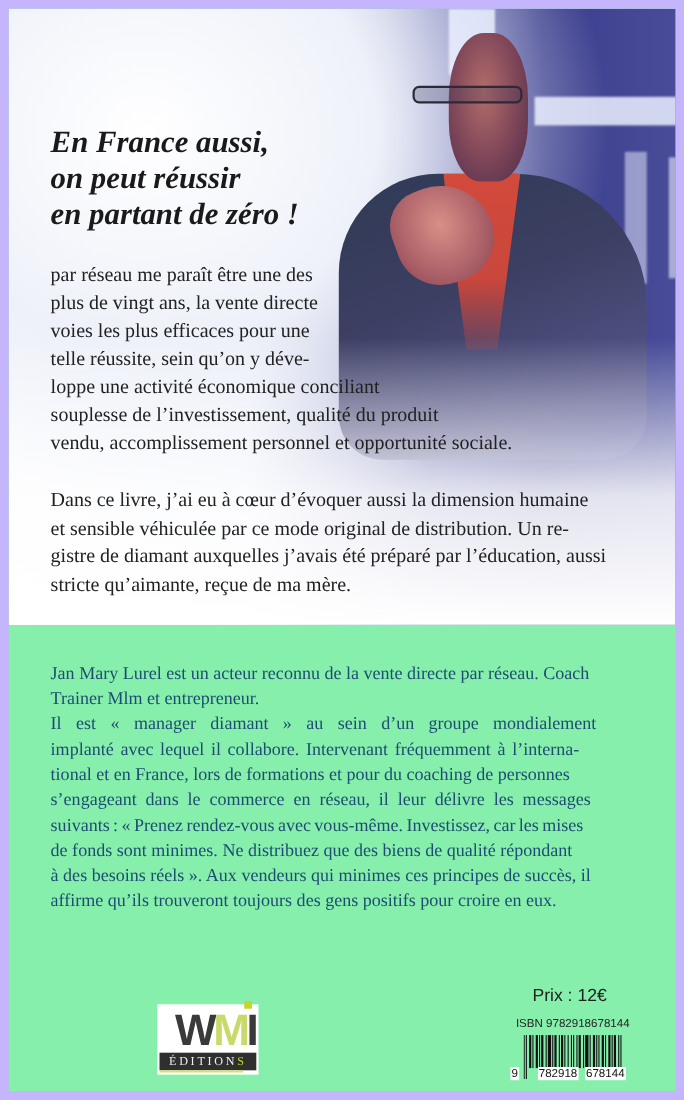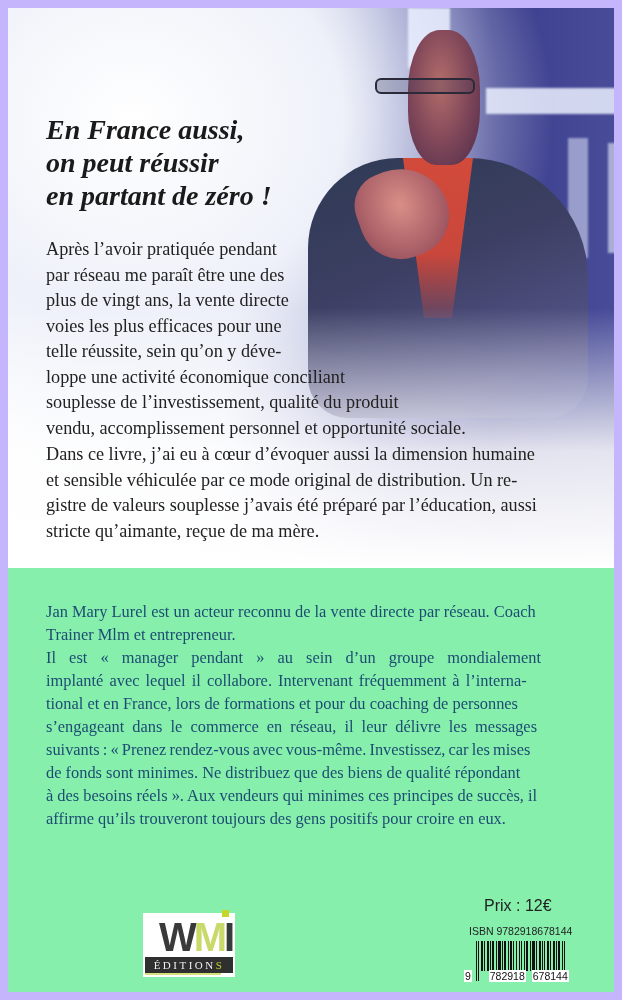--- a/index.html
+++ b/index.html
@@ -141,41 +141,40 @@
     <div class="fade"></div>
   </div>
 
   <div class="headline">
     <div>En France aussi,</div>
     <div>on peut réussir</div>
     <div>en partant de zéro !</div>
   </div>
 
   <div class="body-text p1">
-    <div>Après l’avoir pratiquée pendant</div>
     <div>par réseau me paraît être une des</div>
     <div>plus de vingt ans, la vente directe</div>
     <div>voies les plus efficaces pour une</div>
     <div>telle réussite, sein qu’on y déve-</div>
     <div>loppe une activité économique conciliant</div>
     <div>souplesse de l’investissement, qualité du produit</div>
     <div>vendu, accomplissement personnel et opportunité sociale.</div>
   </div>
 
   <div class="body-text p2">
     <div>Dans ce livre, j’ai eu à cœur d’évoquer aussi la dimension humaine</div>
     <div>et sensible véhiculée par ce mode original de distribution. Un re-</div>
-    <div>gistre de valeurs souplesse j’avais été préparé par l’éducation, aussi</div>
+    <div>gistre de diamant auxquelles j’avais été préparé par l’éducation, aussi</div>
     <div>stricte qu’aimante, reçue de ma mère.</div>
   </div>
 
   <div class="bio">
     <div>Jan Mary Lurel est un acteur reconnu de la vente directe par réseau. Coach</div>
     <div>Trainer Mlm et entrepreneur.</div>
-    <div style="word-spacing:9px;">Il est « manager pendant » au sein d’un groupe mondialement</div>
+    <div style="word-spacing:9px;">Il est « manager diamant » au sein d’un groupe mondialement</div>
     <div style="word-spacing:2px;">implanté avec lequel il collabore. Intervenant fréquemment à l’interna-</div>
     <div>tional et en France, lors de formations et pour du coaching de personnes</div>
     <div style="word-spacing:4px;">s’engageant  dans le commerce en réseau, il leur délivre les messages</div>
     <div style="word-spacing:-1px;">suivants : « Prenez rendez-vous avec vous-même. Investissez, car les mises</div>
     <div>de fonds sont minimes. Ne distribuez que des biens de qualité répondant</div>
     <div>à des besoins réels ». Aux vendeurs qui minimes ces principes de succès, il</div>
     <div>affirme qu’ils trouveront toujours des gens positifs pour croire en eux.</div>
   </div>
 
   <div class="logo">

